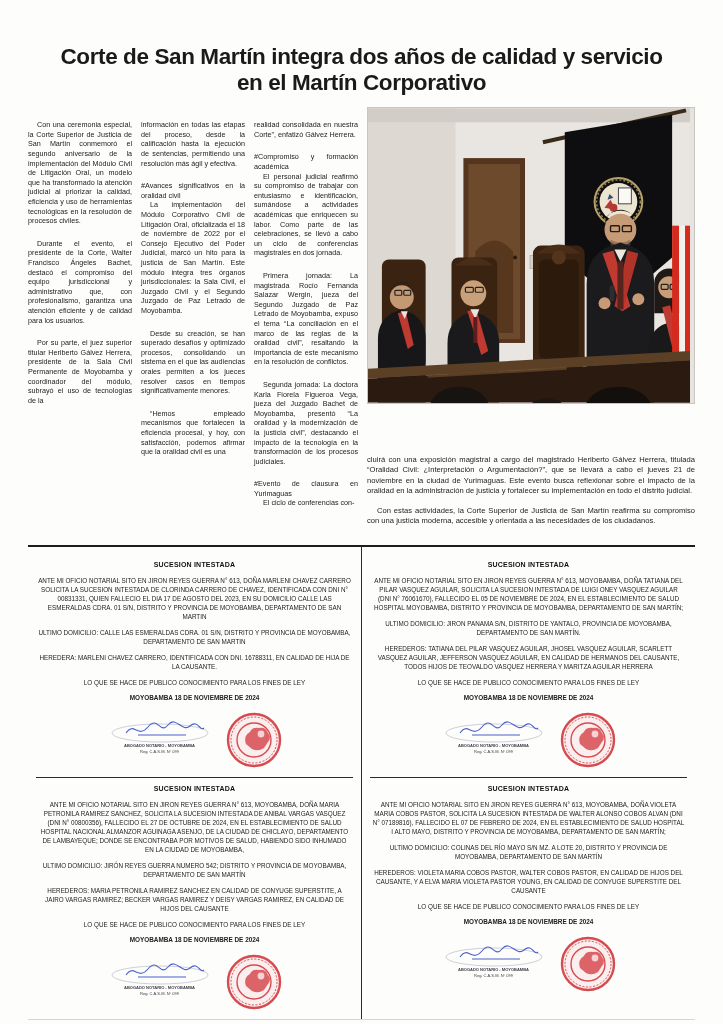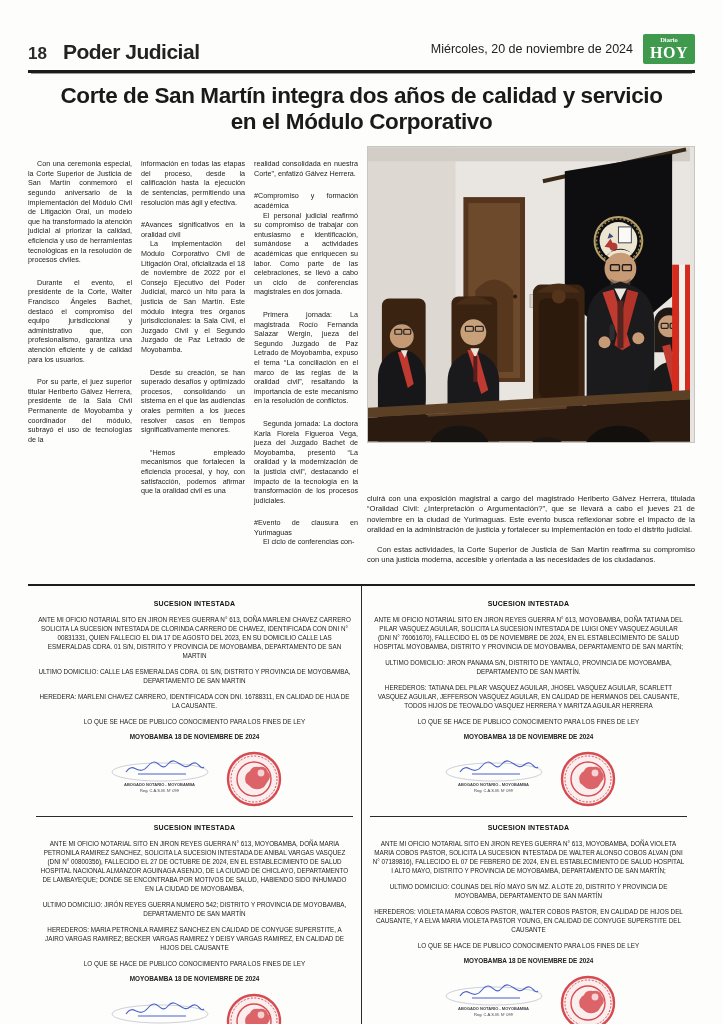--- a/index.html
+++ b/index.html
@@ -55,36 +55,23 @@
   .sig .cap{position:absolute;left:0;right:0;text-align:center;color:#3c3c46;font-size:4px;line-height:5px;}
   .cap.c1{top:26px;font-weight:700;}
   .cap.c2{top:32px;}
   .seal{width:56px;height:56px;}
 </style>
 </head>
 <body>
 
 <div class="page">
 
-  <div class="masthead">
-    <div class="mh-left">
-      <span class="page-num">18</span>
-      <span class="section-title">Poder Judicial</span>
-    </div>
-    <div class="mh-right">
-      <span class="issue-date">Miércoles, 20 de noviembre de 2024</span>
-      <div class="logo">
-        <span class="top">Diario</span>
-        <span class="main">HOY</span>
-      </div>
-    </div>
-  </div>
 
   <h1 class="headline"><span>Corte de San Martín integra dos años de calidad y servicio</span><br>
-    <span>en el Módulo Corporativo</span></h1>
+    <span>en el Martín Corporativo</span></h1>
 
   <div class="article">
 
     <div class="col">
       <p>Con una ceremonia especial, la Corte Superior de Justicia de San Martín conmemoró el segundo aniversario de la implementación del Módulo Civil de Litigación Oral, un modelo que ha transformado la atención judicial al priorizar la calidad, eficiencia y uso de herramientas tecnológicas en la resolución de procesos civiles.</p>
       <p>Durante el evento, el presidente de la Corte, Walter Francisco Ángeles Bachet, destacó el compromiso del equipo jurisdiccional y administrativo que, con profesionalismo, garantiza una atención eficiente y de calidad para los usuarios.</p>
       <p>Por su parte, el juez superior titular Heriberto Gálvez Herrera, presidente de la Sala Civil Permanente de Moyobamba y coordinador del módulo, subrayó el uso de tecnologías de la</p>
     </div>
 
     <div class="col">

